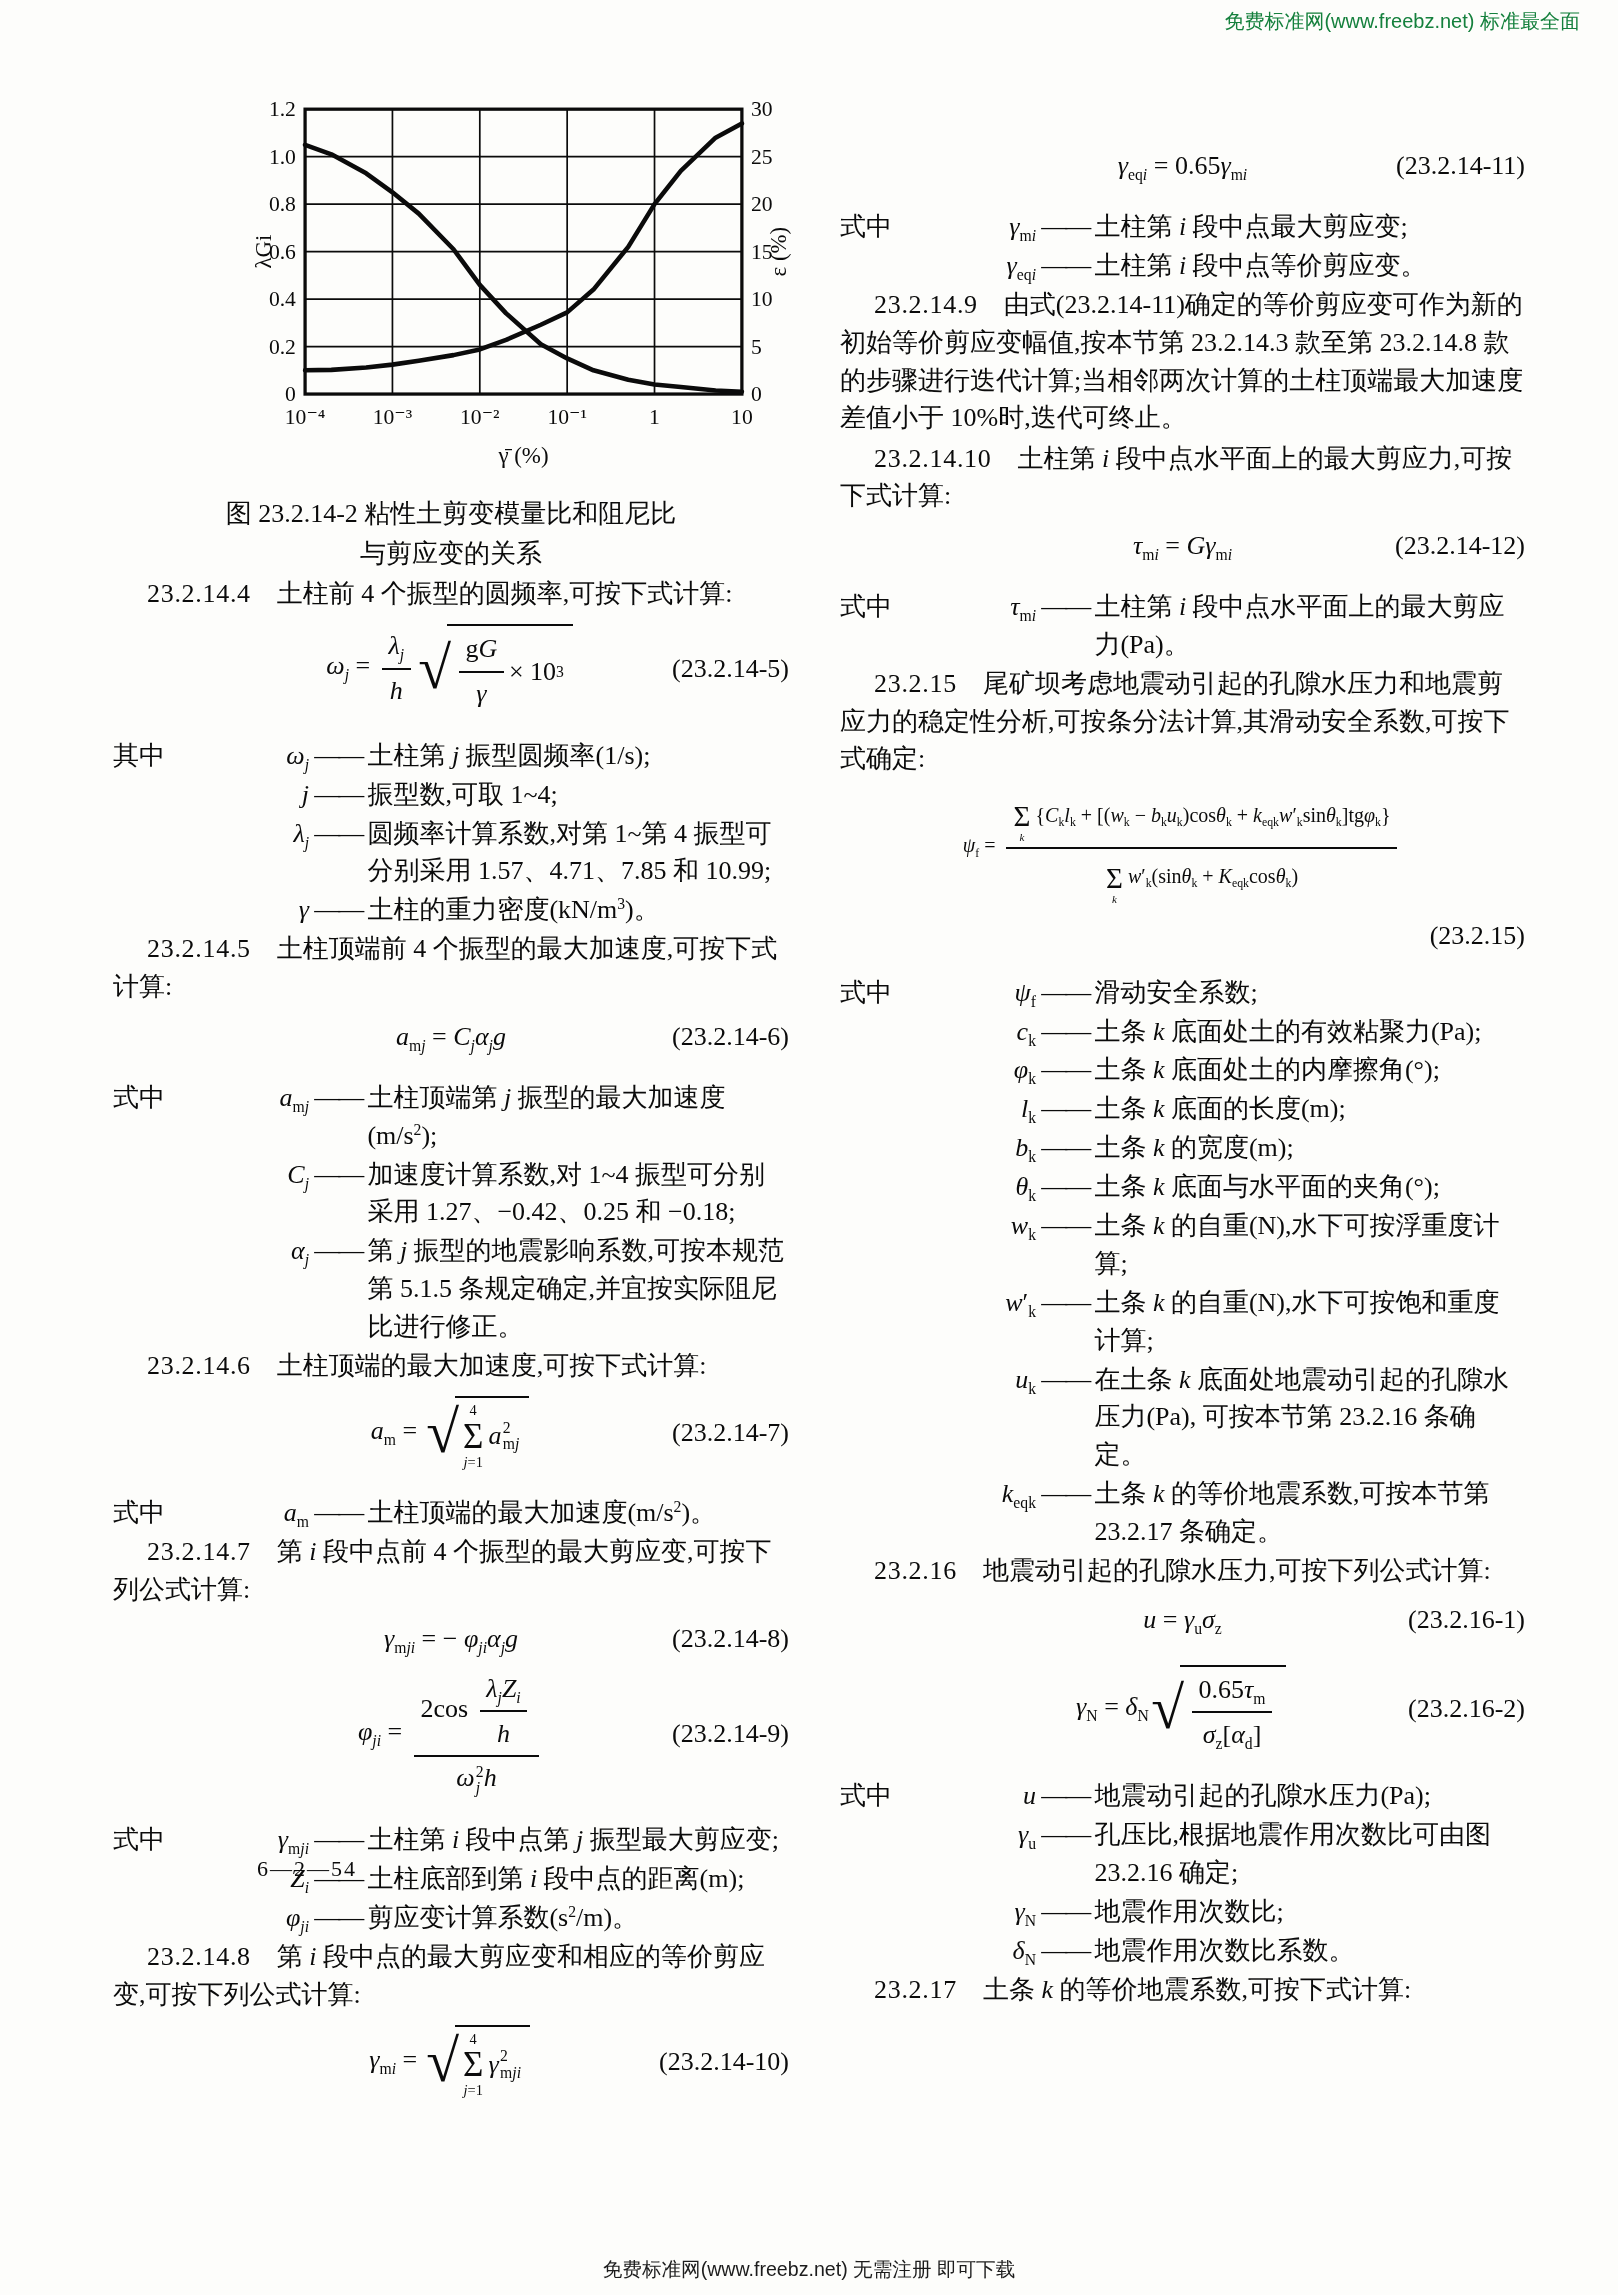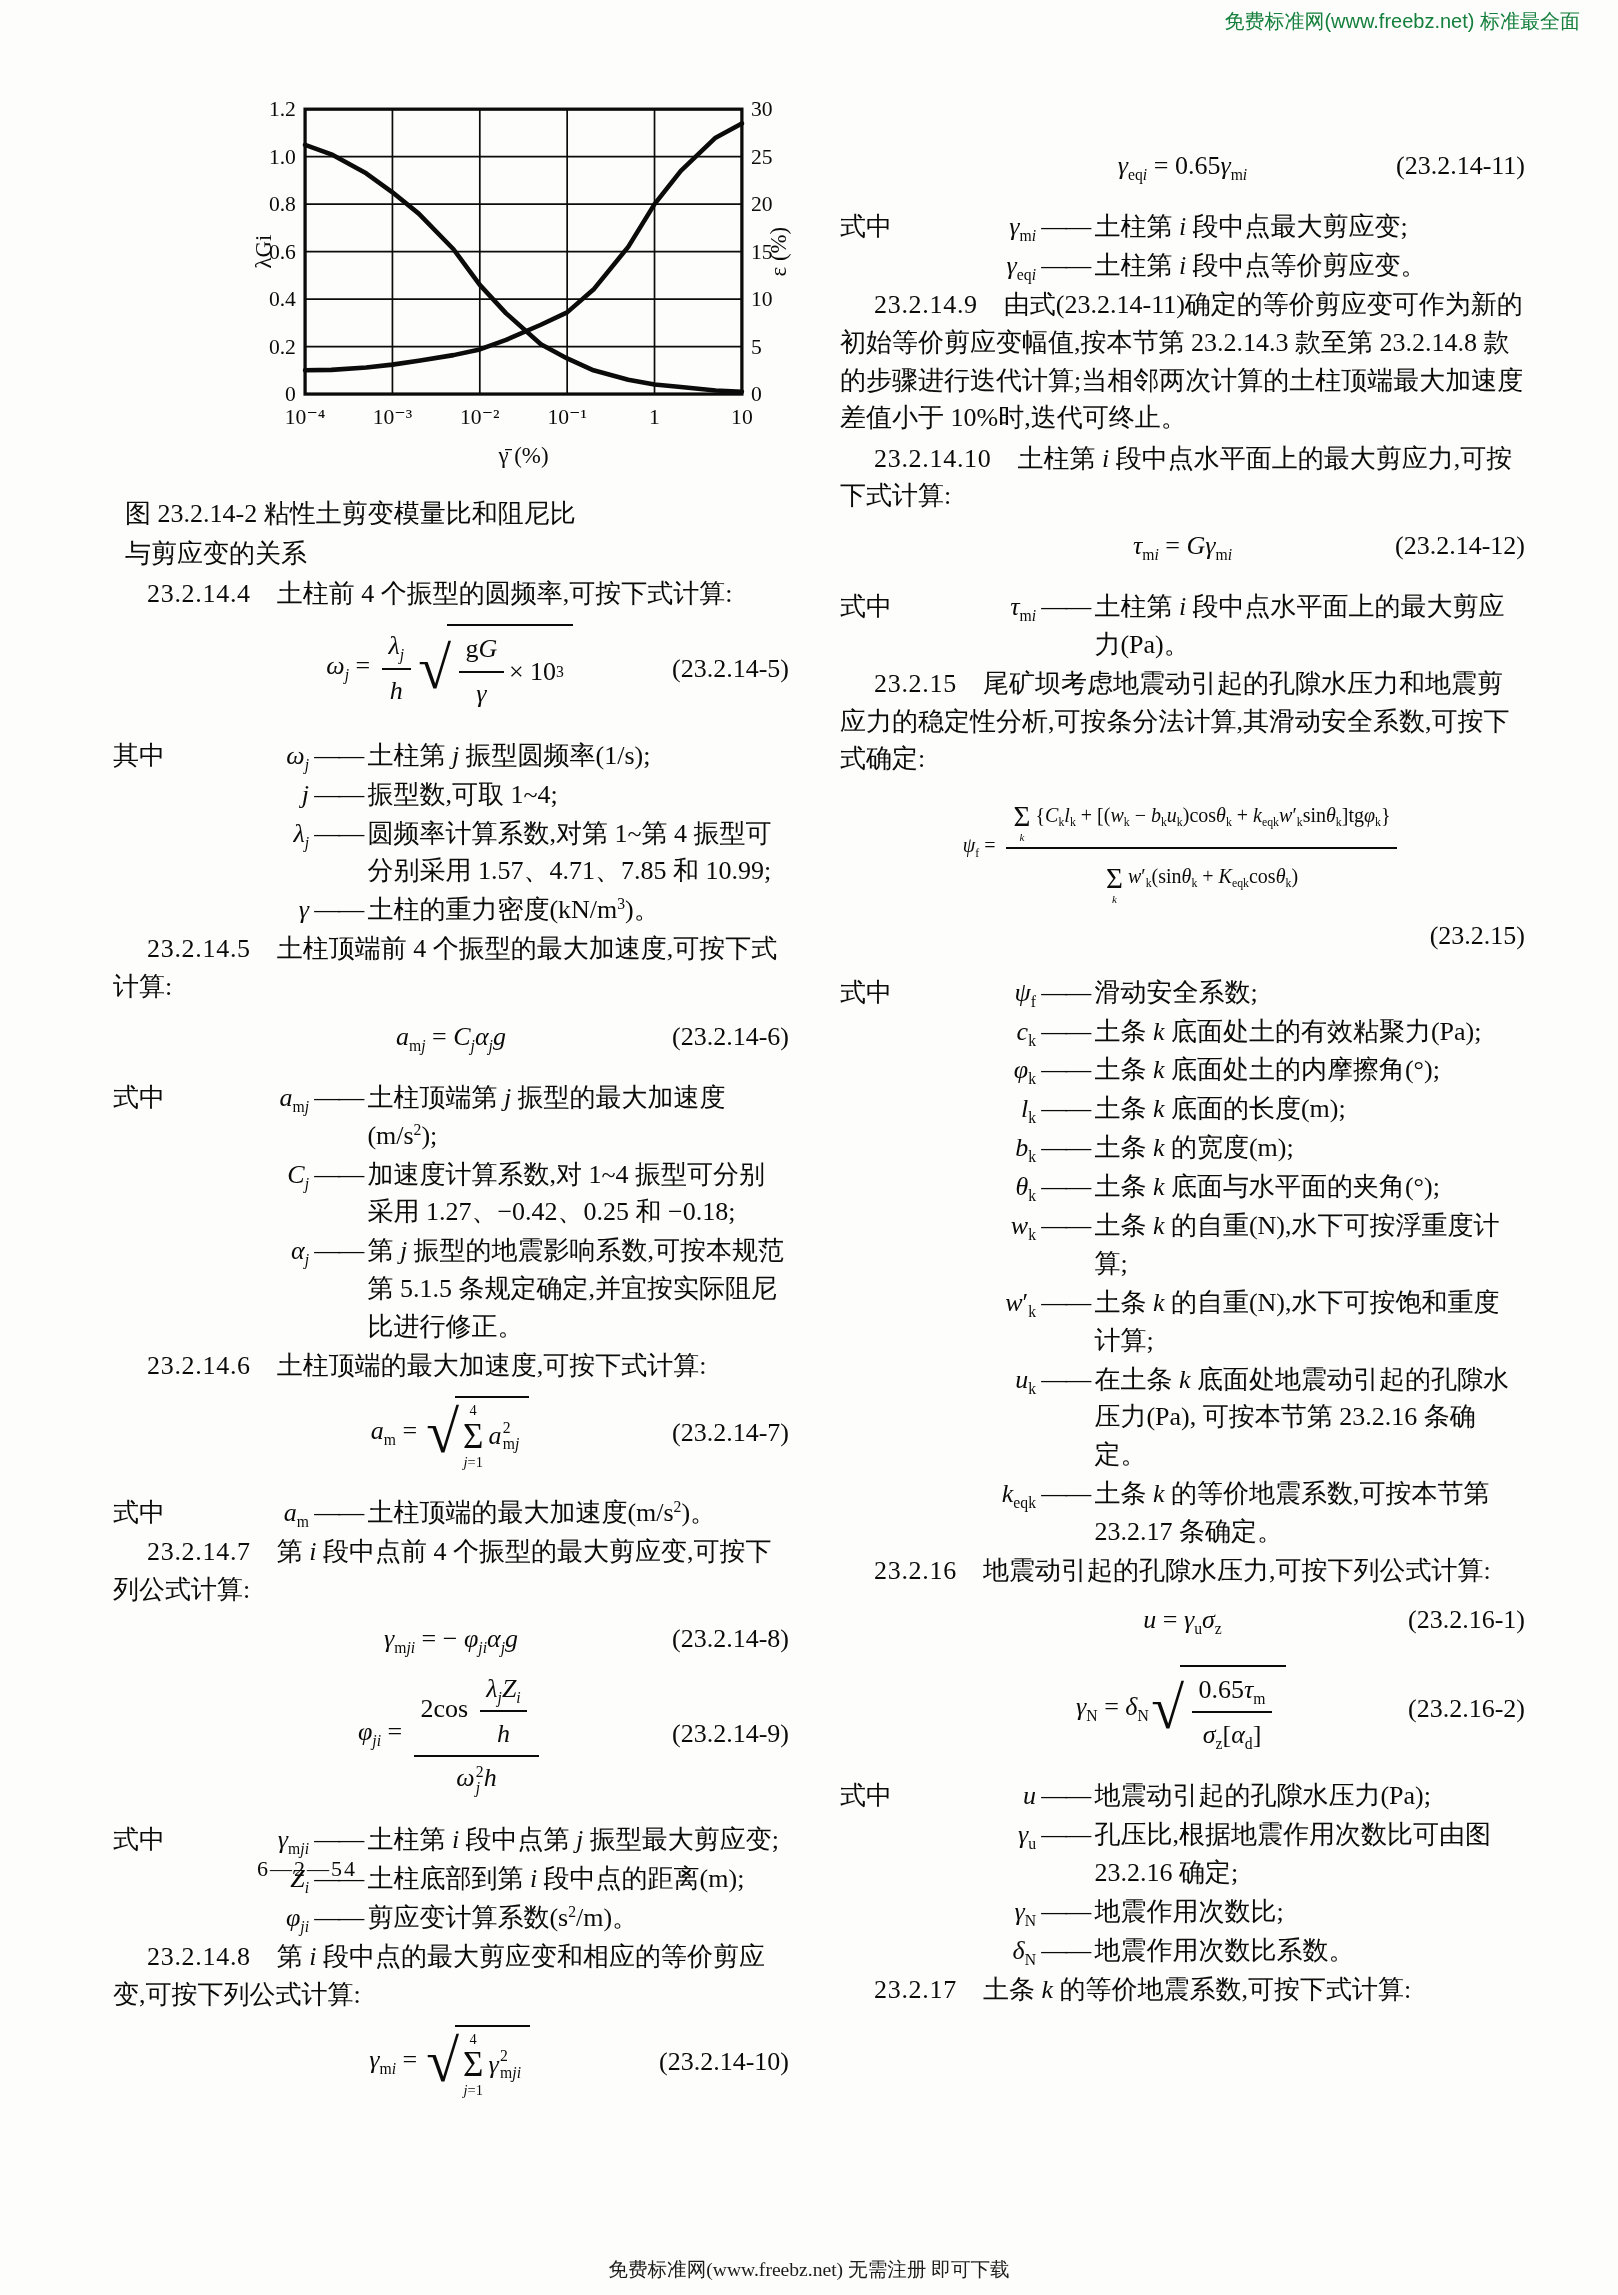--- a/index.html
+++ b/index.html
@@ -2,29 +2,29 @@
 <html style="font-size:10.5px"><head>
 <meta charset="utf-8">
 <style>
   html,body{margin:0;padding:0;background:#9a9a9a;}
   .page{position:relative;width:1618px;height:2295px;background:#fdfdfb;
         font-family:"Liberation Serif","DejaVu Serif",serif;color:#0b0b0b;overflow:hidden;}
 
   .hdr{position:absolute;top:7.9px;right:38px;font-size:20px;
        font-family:"Liberation Sans","DejaVu Sans",sans-serif;color:#15803d;}
   .ftr{position:absolute;left:0;top:2256px;width:100%;text-align:center;font-size:19.6px;
-       font-family:Liberation Serif, serif;color:#1c1c1c;}
+       font-family:Liberation Sans, sans-serif;color:#1c1c1c;}
 
   .chart-wrap{position:absolute;left:254px;top:96px;width:537px;height:380px;}
   .chart-wrap svg{width:100%;height:100%;}
   .chart-wrap text{font-family:"Liberation Serif","DejaVu Serif",serif;fill:#0b0b0b;}
   .tick{font-size:33px;}
   .alabel{font-size:35px;}
 
-  .caption{position:absolute;left:125px;top:494px;width:676px;
+  .caption{position:absolute;left:113px;top:494px;width:676px;text-align:center;
            font-size:26px;line-height:1.55;}
 
   .col{position:absolute;font-size:26px;line-height:1.45;}
   .colL{left:113px;top:575px;width:676px;}
   .colR{left:840px;top:135px;width:685px;}
 
   .sec{margin:0 0 2.6px;text-indent:34px;}
   .secnum{font-weight:normal;letter-spacing:0.7px;}
 
   .eq{position:relative;display:flex;justify-content:center;align-items:center;margin:11.8px 0;}

